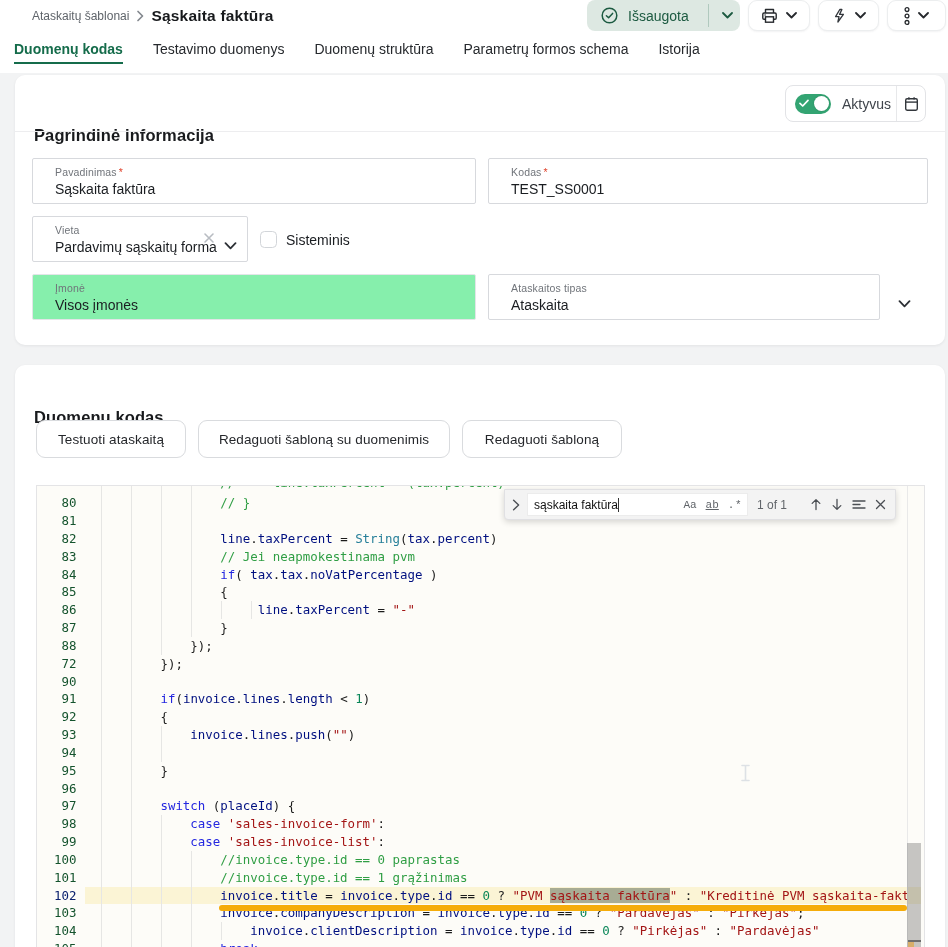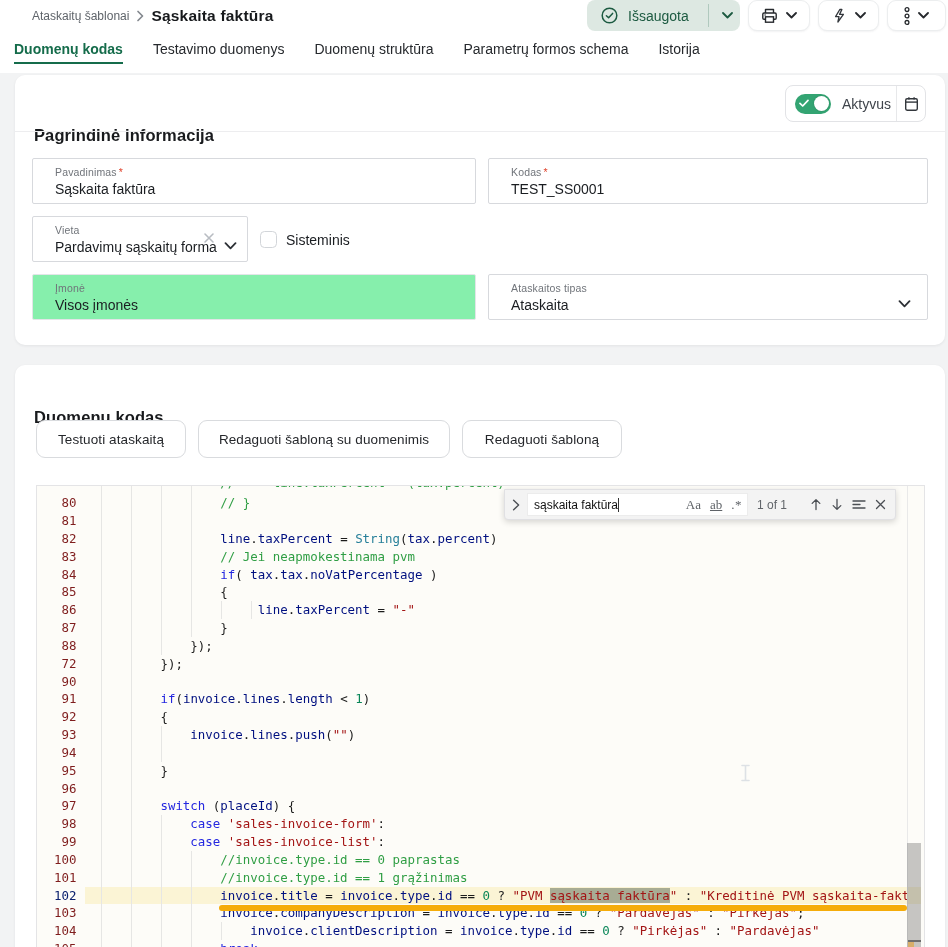--- a/index.html
+++ b/index.html
@@ -49,37 +49,37 @@
   .field .flabel { position:absolute; left:22px; top:7px; font-size:10.5px; color:#70747a; letter-spacing:.15px; white-space:nowrap; }
   .field .flabel .req { color:#e0442e; margin-left:2px; }
   .field .fvalue { position:absolute; left:22px; top:22px; font-size:14px; color:#1a1d21; white-space:nowrap; }
   .field.disabled { background:#86efac; border-color:#e3e5e8; }
   .field .clear-x { position:absolute; top:13px; }
   .field .sel-chev { position:absolute; top:19px; }
   .f-pavadinimas { left:17px;  top:83px;  width:444px; }
   .f-kodas       { left:473px; top:83px;  width:440px; }
   .f-vieta       { left:17px;  top:141px; width:216px; }
   .f-imone       { left:17px;  top:199px; width:444px; }
-  .f-tipas       { left:473px; top:199px; width:440px;padding-left:48px; }
+  .f-tipas       { left:473px; top:199px; width:392px;padding-left:48px; }
   .f-vieta .clear-x { left:170px; }
   .f-vieta .sel-chev { left:191px; }
   .f-tipas .sel-chev { left:409px; }
   .f-vieta .fvalue { max-width:168px; overflow:hidden; }
   .checkbox { position:absolute; left:245px; top:156px; width:17px; height:17px; border:1.5px solid #d2d5d9; border-radius:4.5px; background:#fff; }
   .checkbox-label { position:absolute; left:271px; top:157px; font-size:14px; color:#1a1d21; }
   
   .btnrow { position:absolute; left:21px; top:55px; display:flex; gap:12px; }
   .obtn { height:38px; background:#fff; border:1px solid #d9dbde; border-radius:9px; font-size:13.5px; color:#25272b; display:flex; align-items:center; justify-content:center; letter-spacing:.1px; }
   
   .editor { position:absolute; left:21px; top:119.5px; width:889px; height:471px; border:1px solid #e4e4e6; border-bottom:none; background:#fdfcf8; }
   .ed-inner { position:absolute; left:0; top:0; width:887px; height:470px; overflow:hidden; }
   .ed-lines { position:absolute; left:0; top:-9px; width:884px;
     font-family:"DejaVu Sans Mono", monospace; font-size:12.451px; line-height:17.83px; }
   .cl { position:relative; height:17.83px; white-space:pre; }
-  .cl .ln { position:absolute; left:0; top:0; width:39.5px; text-align:right; color:#7f1d1d; }
+  .cl .ln { position:absolute; left:0; top:0; width:39.5px; text-align:right; color:#14532d; }
   .cl.cur .ln { color:#0B216F; }
   .cl:first-child .ln { display:none; }
   .cl:first-child .ct { top:-3px; }
   .cl .rowhl { position:absolute; left:48px; width:836px; top:0; height:100%; background:#fbf4d5; }
   .cl .ct { position:absolute; left:63.5px; top:0; width:806.5px; overflow:hidden; white-space:pre; color:#000; }
   .cl .guide { position:absolute; top:0; height:100%; width:1px; background:#e6e6e4; }
   .tok-comment { color:#2f9e44; }
   .tok-string  { color:#a31515; }
   .tok-keyword { color:#2427e0; }
   .tok-number  { color:#098658; }
@@ -92,21 +92,21 @@
   .ovr-cursor { position:absolute; left:870.5px; top:454px; width:13px; height:2px; background:#6e6e6e; }
   .ovr-find { position:absolute; left:870.5px; top:456.5px; width:6.5px; height:13px; background:#d8ae6a; }
   .annot-bar { position:absolute; left:181.5px; top:419.5px; width:688px; height:5.5px; border-radius:3px; background:#f5ac0a; }
   
   .findw { position:absolute; left:467px; top:3.5px; width:392px; height:31px; background:#f3f3f3; border:1px solid #e0e0e3; border-radius:0 0 4px 4px; box-shadow:0 2px 6px rgba(0,0,0,.16); display:flex; align-items:center; }
   .findw .fchev { width:22px; display:flex; justify-content:center; }
   .find-input { position:relative; width:221px; height:23px; background:#fff; border:1px solid #ececec; display:flex; align-items:center; }
   .find-input .q { margin-left:6px; font-size:12px; color:#111; white-space:pre; }
   .find-input .caret { width:1px; height:14px; background:#333; }
   .find-opts { position:absolute; right:5px; top:0; height:100%; display:flex; align-items:center; gap:9px; }
-  .fopt { font-size:13px; color:#5f6368; font-family:Liberation Serif, serif; }
+  .fopt { font-size:11px; color:#5f6368; font-family:Liberation Mono, monospace; }
   .fopt.word { text-decoration:underline; }
   .fopt.regex { letter-spacing:.5px; }
   .fcount { margin-left:9px; font-size:12px; color:#61656a; white-space:nowrap; }
   .fnav { margin-left:auto; margin-right:9px; display:flex; align-items:center; gap:9px; }
   .fnav svg { display:block; }
   
   .ibeam { position:absolute; left:741px; top:764px; }
 </style>
 </head>
 <body>

